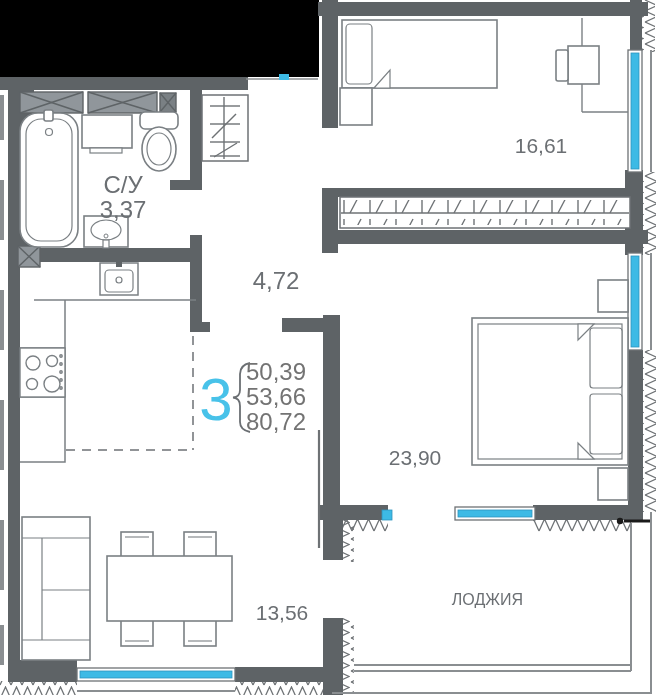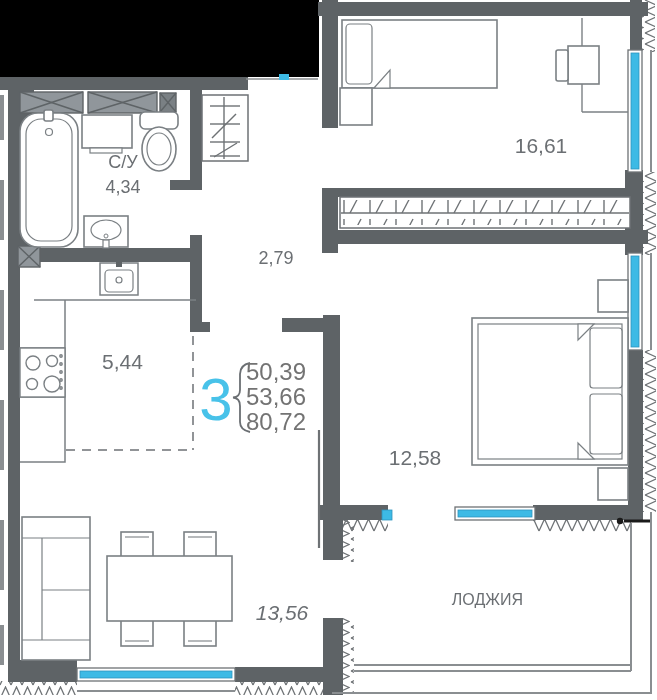--- a/index.html
+++ b/index.html
@@ -1,21 +1,21 @@
 <!DOCTYPE html>
 <html><head>
 <meta charset="utf-8">
 <style>
   html,body{margin:0;padding:0;background:#fff;}
   .stage{position:relative;width:657px;height:700px;background:#ffffff;overflow:hidden;
          font-family:"Liberation Sans", sans-serif;}
   .stage svg{position:absolute;left:0;top:0;}
   .lbl{position:absolute;color:#6b6f73;text-align:center;white-space:nowrap;
        font-family:"Liberation Sans", sans-serif;}
-  .fs20{font-size:18px;line-height:22px;}
+  .fs20{font-size:24px;line-height:22px;margin-top:23px;}
   .fs21{font-size:21px;line-height:23px;}
   .fs22{font-size:16px;line-height:24px;}
   .apt-num{position:absolute;left:198px;top:372px;width:36px;font-size:60px;line-height:56px;
            color:#48c2e9;text-align:center;}
   .apt-areas{position:absolute;left:246px;top:360px;text-align:left;color:#737373;}
   .apt-areas span{display:block;font-size:24px;line-height:24.8px;}
 </style>
 </head>
 <body>
 
@@ -279,31 +279,30 @@
   <g>
     <line x1="319" y1="430" x2="319" y2="548" stroke="#6e7275" stroke-width="2.2"></line>
     <line x1="624" y1="521" x2="650" y2="521" stroke="#1a1a1a" stroke-width="3"></line>
     <circle cx="620" cy="521" r="3.2" fill="#1a1a1a"></circle>
   </g>
 
   <path d="M250,363 Q240,365 240,374 L240,390 Q240,397 233,397.5 Q240,398 240,406 L240,422 Q240,430 250,432" fill="none" stroke="#6b6f73" stroke-width="1.8"></path>
 </svg>
 
   <div class="lbl fs20" style="left:92px;top:151px;width:62px;">С/У</div>
-  <div class="lbl fs20" style="left:92px;top:176px;width:62px;">4,34</div>
-
-  <div class="lbl fs21" style="left:75px;top:350px;width:95px;">5,44</div>
-
-  <div class="lbl fs20" style="left:246px;top:247px;width:60px;">2,79</div>
+  <div class="lbl fs20" style="left:92px;top:176px;width:62px;">3,37</div>
+
+
+  <div class="lbl fs20" style="left:246px;top:247px;width:60px;">4,72</div>
 
   <div class="lbl fs21" style="left:508px;top:134px;width:66px;">16,61</div>
 
-  <div class="lbl fs21" style="left:382px;top:446px;width:66px;">12,58</div>
-
-  <div class="lbl fs21" style="left:249px;top:601px;width:66px;font-style:italic;">13,56</div>
+  <div class="lbl fs21" style="left:382px;top:446px;width:66px;">23,90</div>
+
+  <div class="lbl fs21" style="left:249px;top:601px;width:66px;">13,56</div>
 
   <div class="lbl fs22" style="left:430px;top:588px;width:115px;">ЛОДЖИЯ</div>
 
   <div class="apt-num">3</div>
   <div class="apt-areas">
     <span>50,39</span>
     <span>53,66</span>
     <span>80,72</span>
   </div>
 </div>

